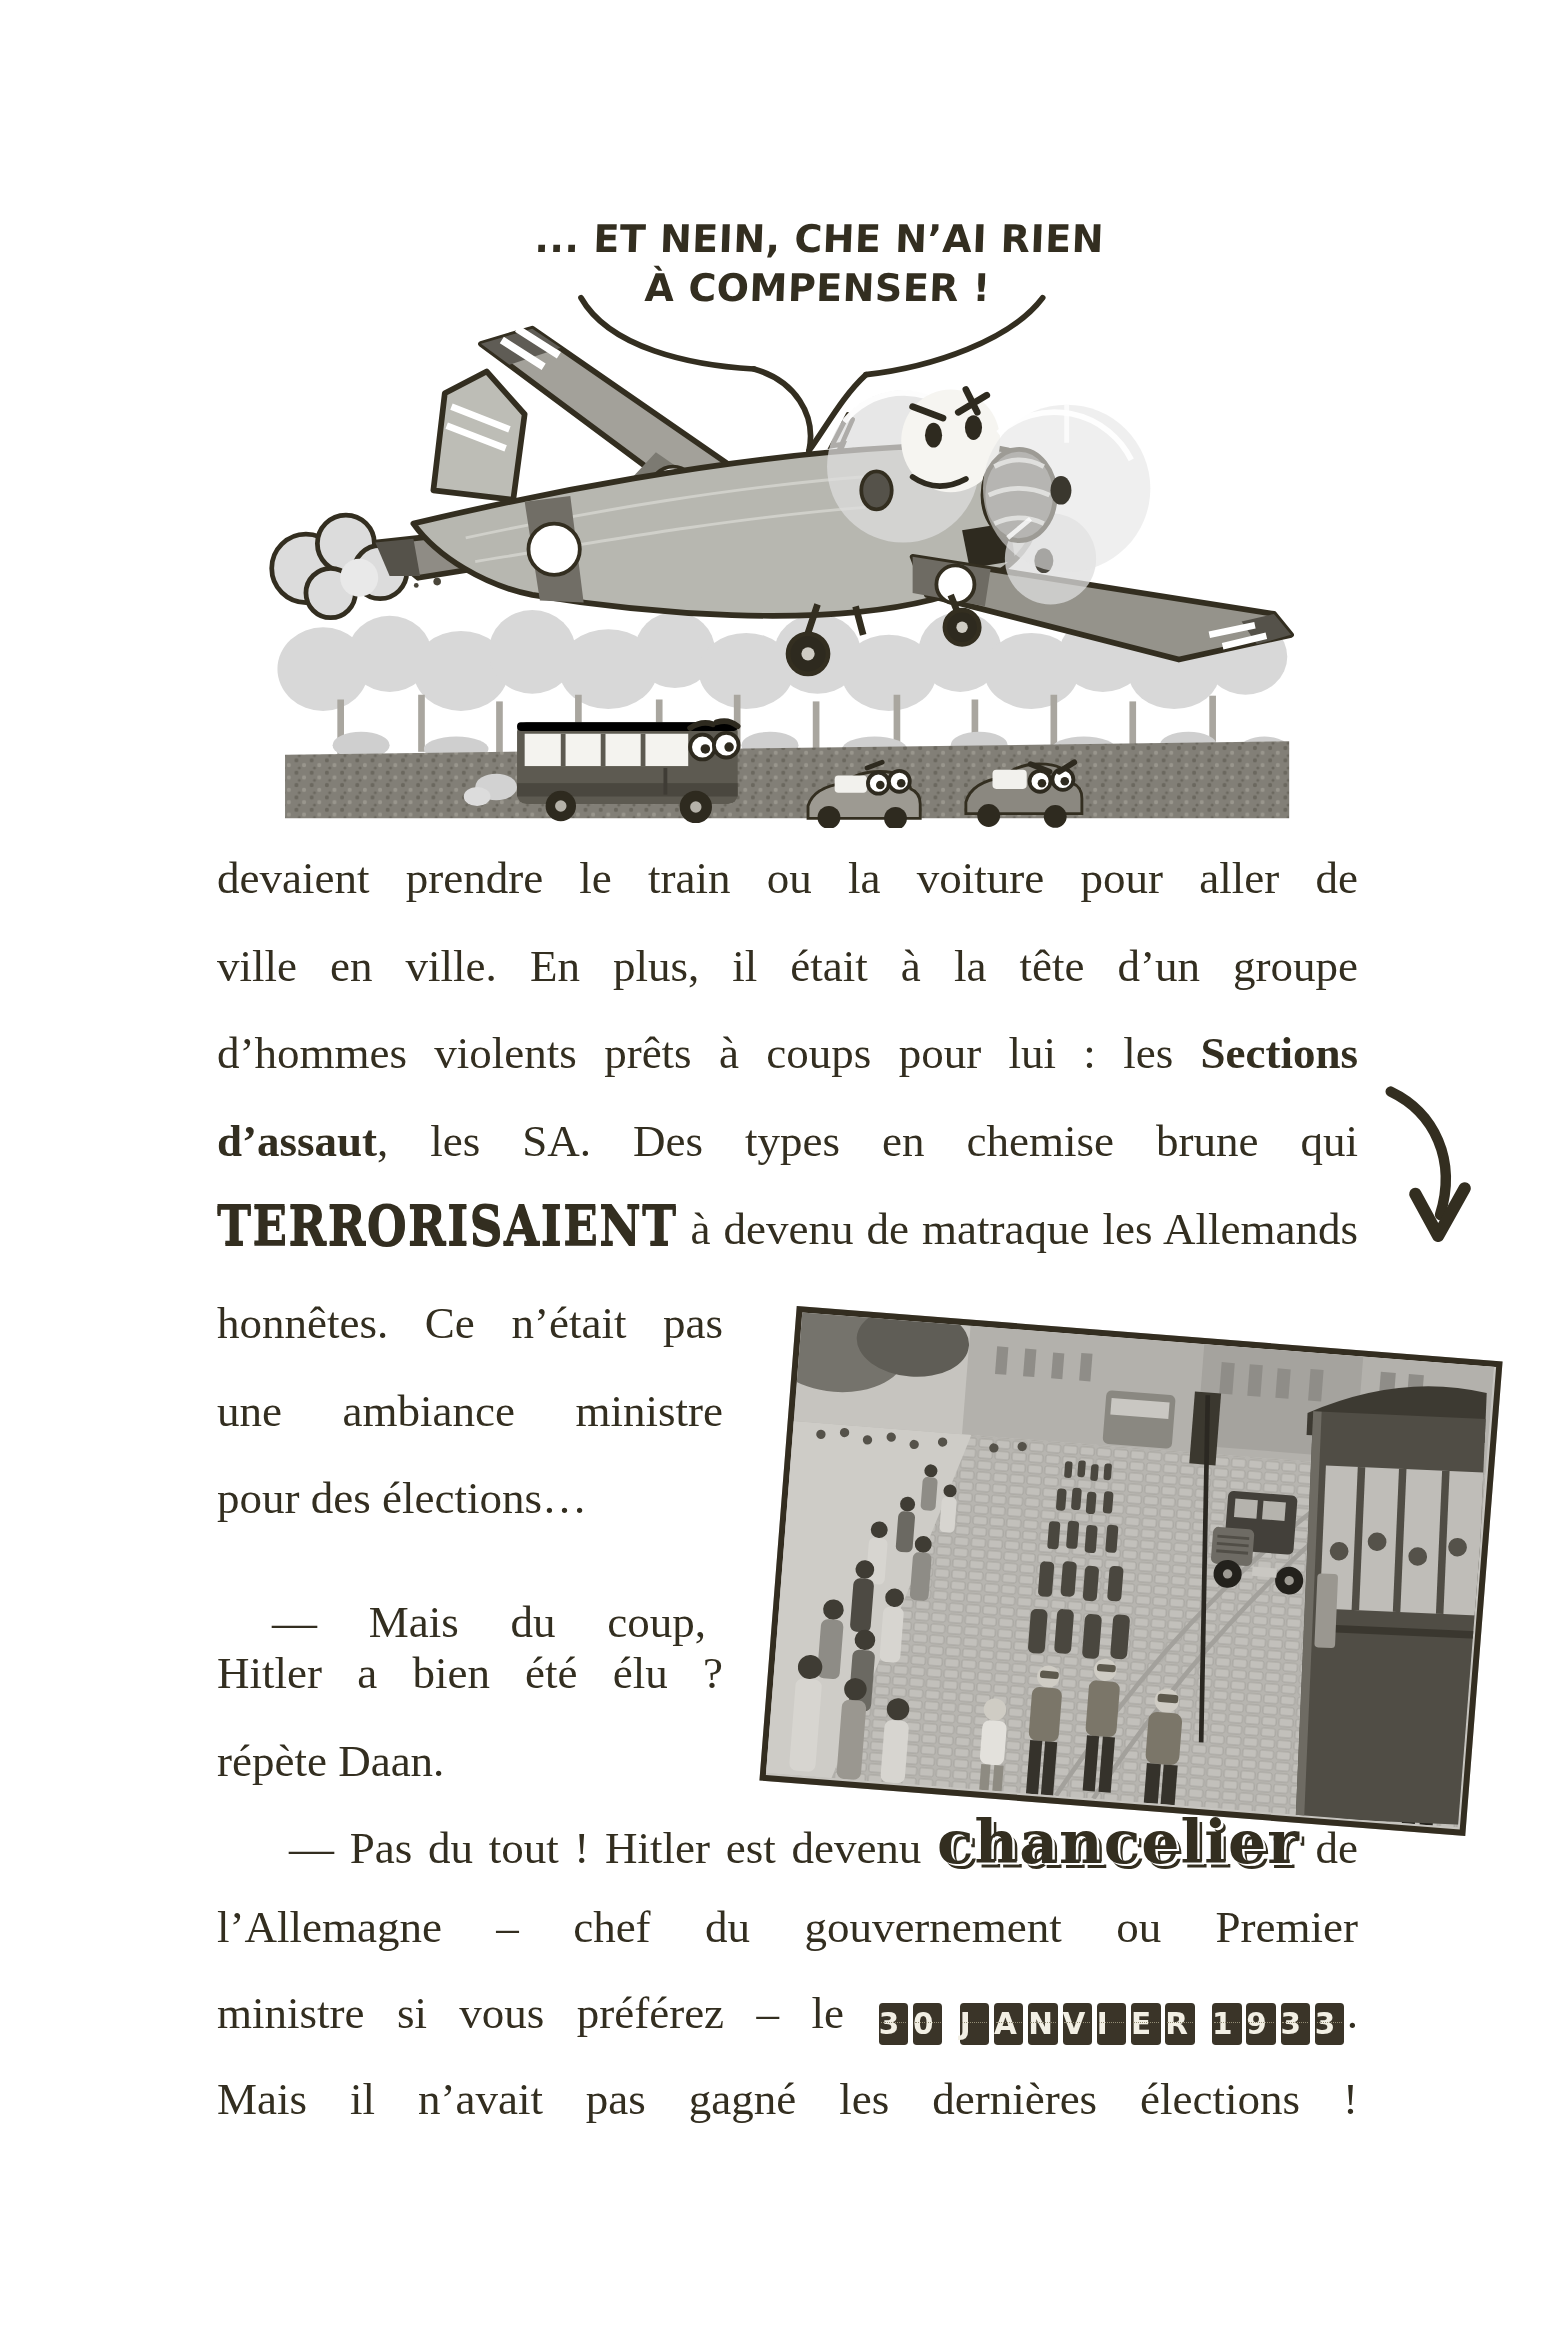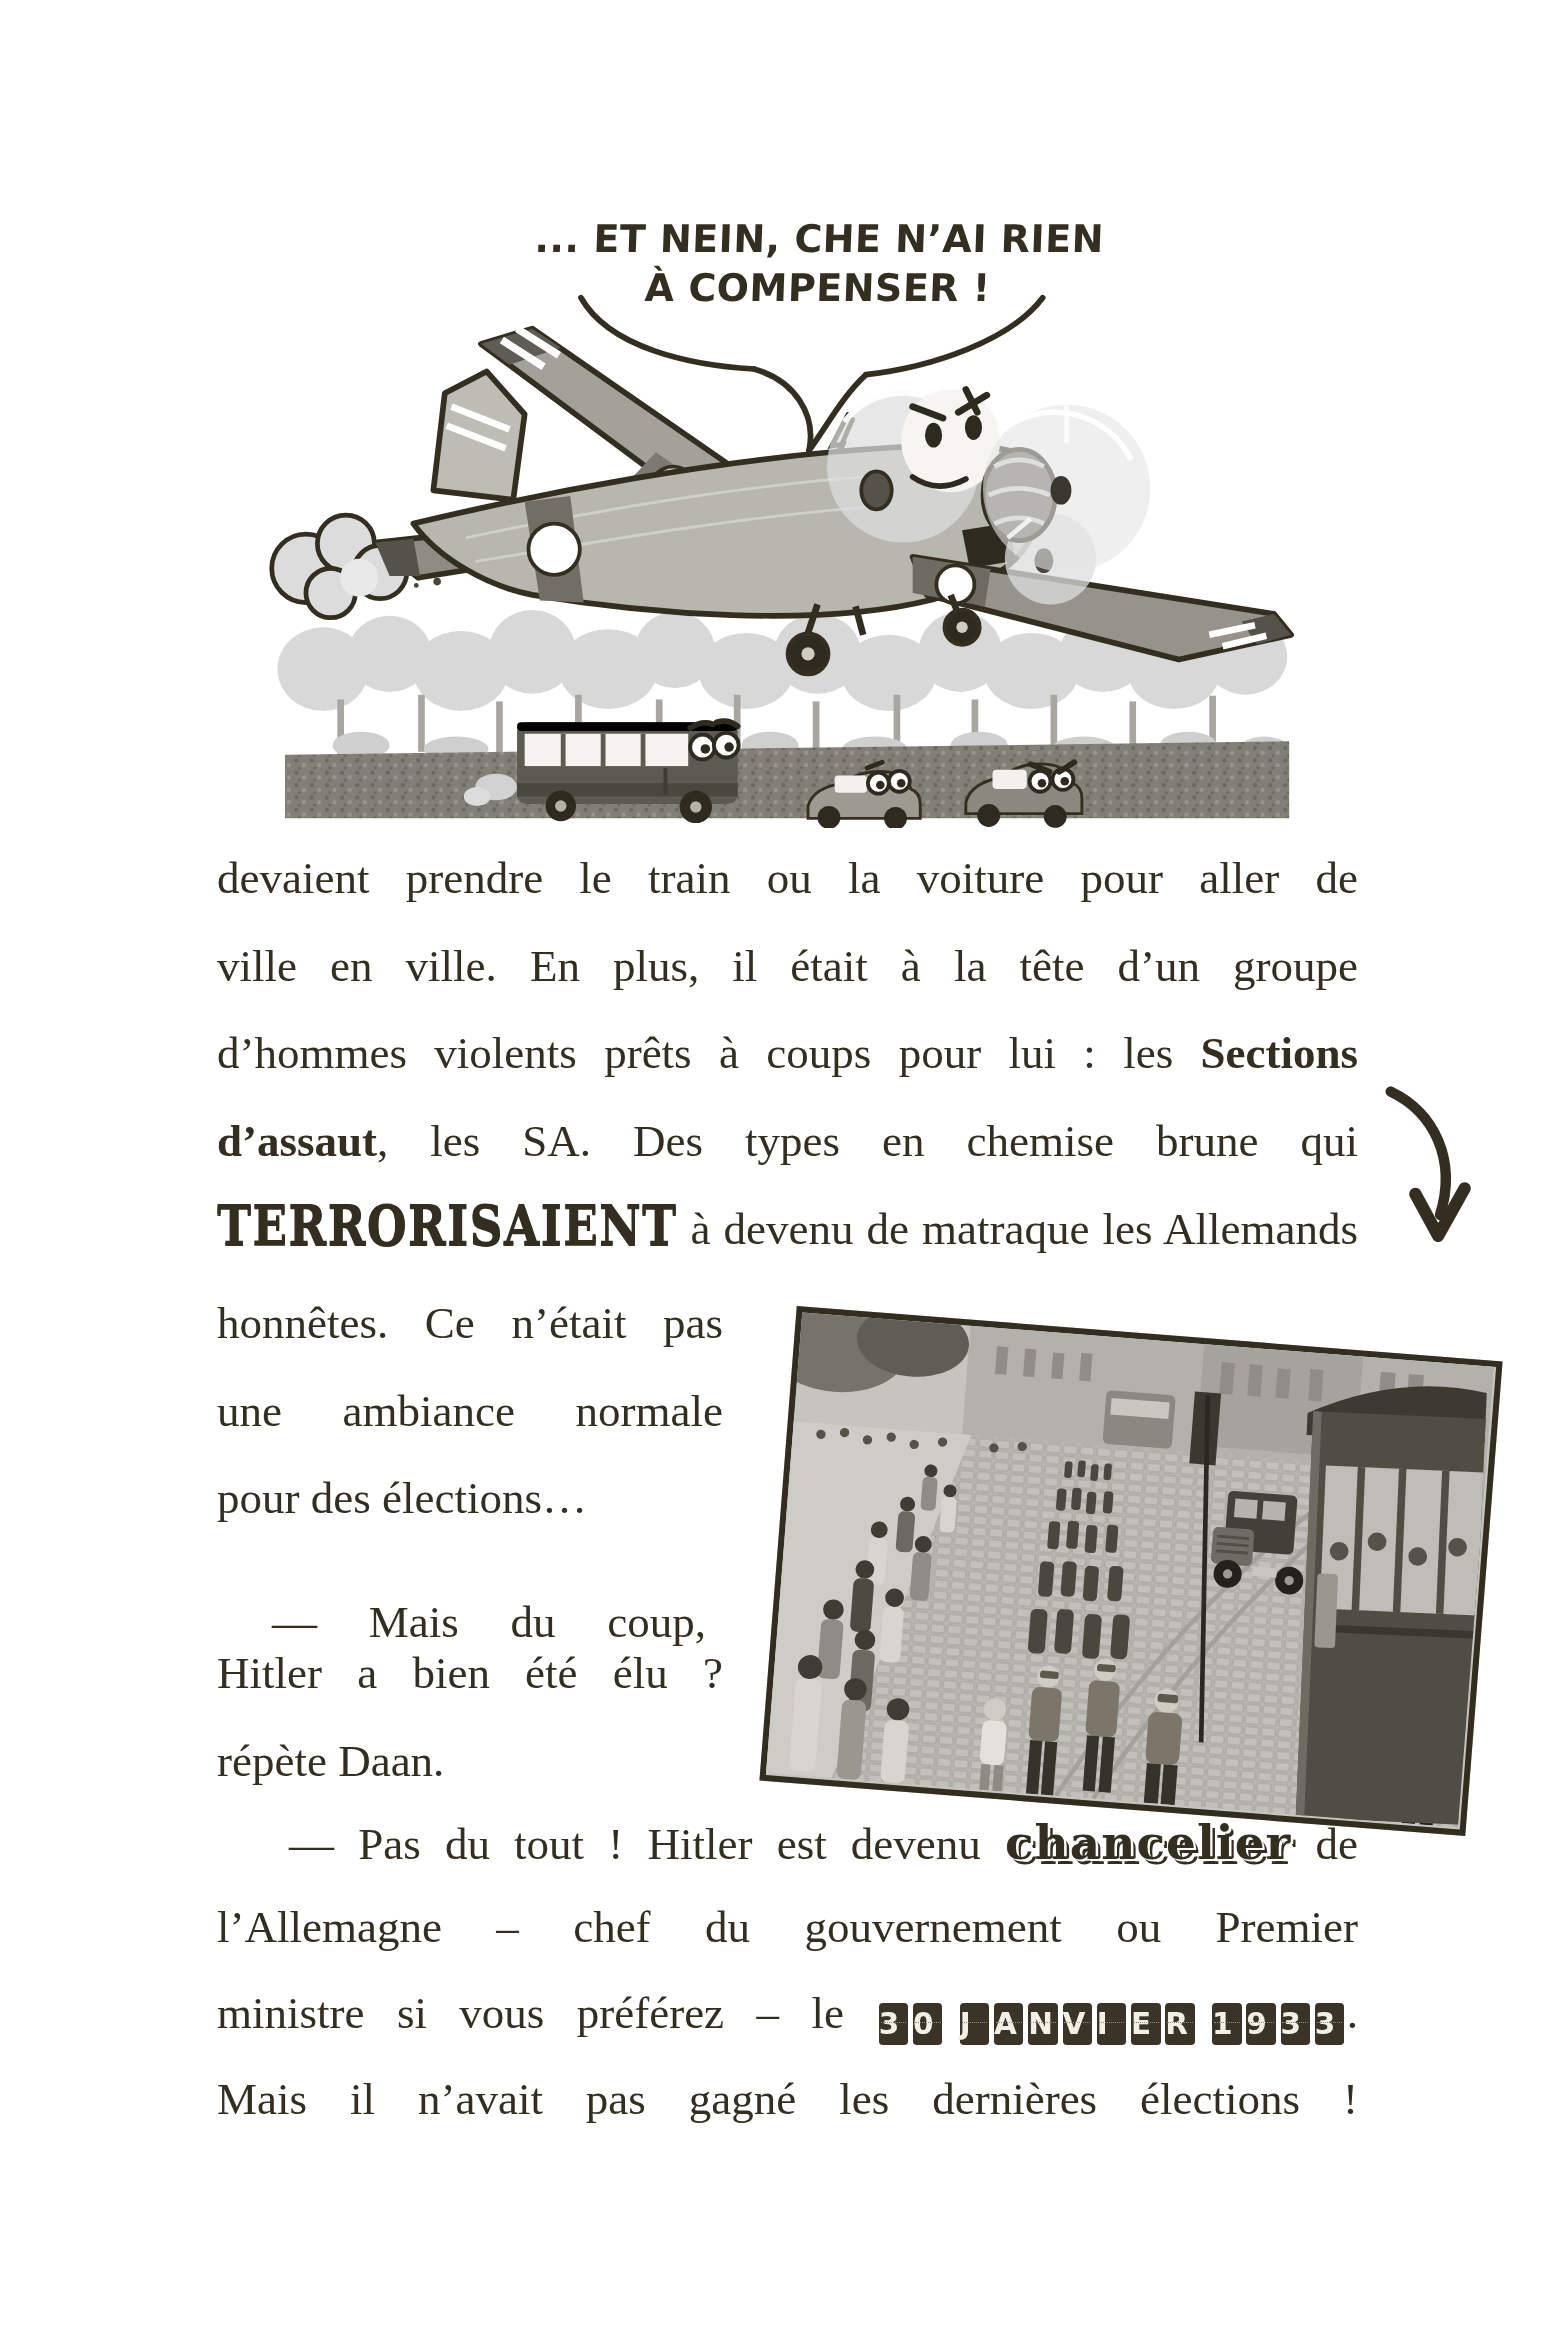--- a/index.html
+++ b/index.html
@@ -14,21 +14,21 @@
   
   .illus{position:absolute;left:247px;top:300px;}
   
   .line{position:absolute;font-size:45px;line-height:55px;white-space:normal;}
   .line.just{text-align:justify;text-align-last:justify;}
   .line.nw{white-space:nowrap;}
   .b{font-weight:bold;}
   .horror{font-family:"DejaVu Serif",serif;font-weight:700;font-size:46px;letter-spacing:1px;
     display:inline-block;transform:scaleY(1.16);transform-origin:50% 80%;
     text-shadow:0 1.9px 0 #332e20;}
-  .fancy{font-family:"DejaVu Serif",serif;font-weight:700;font-size:47px;letter-spacing:1px;
+  .fancy{font-family:"DejaVu Serif",serif;font-weight:700;font-size:60px;letter-spacing:1px;
     color:#332e20;text-shadow:2.4px 2.4px 0 #ffffff,4.8px 4.8px 0 #332e20;}
   .tile{display:inline-block;width:29.5px;height:42px;line-height:42px;margin:0 2.4px;
     background:#3a3428;color:#f2efe4;font-family:"DejaVu Sans",sans-serif;font-weight:700;
     font-size:29.5px;text-align:center;border-radius:3.8px;position:relative;vertical-align:-5.7px;}
   .tile::after{content:"";position:absolute;left:1.9px;right:1.9px;top:19px;
     border-top:1.9px dotted #938c74;}
   .tgap{display:inline-block;width:12.4px;}
   
   .photo{position:absolute;left:777px;top:1333px;width:708px;height:476px;
     border:6.7px solid #332d20;box-sizing:border-box;background:#c6c4bf;
@@ -255,21 +255,21 @@
     <path d="M 38 116 L 62 160 M 90 110 L 62 160" stroke="#332e20" stroke-width="13" fill="none" stroke-linecap="round"></path>
   </svg>
 
   <div>
       <div class="line just" style="top: 851px; left: 217px; width: 1141px;"><span>devaient prendre le train ou la voiture pour aller de</span></div>
       <div class="line just" style="top: 939px; left: 217px; width: 1141px;"><span>ville en ville. En plus, il était à la tête d’un groupe</span></div>
       <div class="line just" style="top: 1026px; left: 217px; width: 1141px;"><span>d’hommes violents prêts à coups pour lui : les </span><span class="b">Sections</span></div>
       <div class="line just" style="top: 1114px; left: 217px; width: 1141px;"><span class="b">d’assaut</span><span>, les SA. Des types en chemise brune qui</span></div>
       <div class="line just" style="top: 1201px; left: 217px; width: 1141px;"><span class="horror">TERRORISAIENT</span><span> à devenu de matraque les Allemands</span></div>
       <div class="line just" style="top: 1296px; left: 217px; width: 506px;"><span>honnêtes. Ce n’était pas</span></div>
-      <div class="line just" style="top: 1384px; left: 217px; width: 506px;"><span>une ambiance normale</span></div>
+      <div class="line just" style="top: 1384px; left: 217px; width: 506px;"><span>une ambiance ministre</span></div>
       <div class="line nw" style="top: 1471px; left: 217px; width: 506px;"><span>pour des élections…</span></div>
       <div class="line just" style="top: 1559px; left: 200px; width: 506px; text-indent: 72px; margin-top: 36px;"><span>— Mais du coup,</span></div>
       <div class="line just" style="top: 1646px; left: 217px; width: 506px;"><span>Hitler a bien été élu ?</span></div>
       <div class="line nw" style="top: 1734px; left: 217px; width: 506px;"><span>répète Daan.</span></div>
       <div class="line just" style="top: 1815px; left: 217px; width: 1141px; text-indent: 72px;"><span>— Pas du tout ! Hitler est devenu </span><span class="fancy">chancelier</span><span> de</span></div>
       <div class="line just" style="top: 1900px; left: 217px; width: 1141px;"><span>l’Allemagne – chef du gouvernement ou Premier</span></div>
       <div class="line just" style="top: 1986px; left: 217px; width: 1141px;"><span>ministre si vous préférez – le </span><span class="tile">3</span><span class="tile">0</span><span class="tgap"></span><span class="tile">J</span><span class="tile">A</span><span class="tile">N</span><span class="tile">V</span><span class="tile">I</span><span class="tile">E</span><span class="tile">R</span><span class="tgap"></span><span class="tile">1</span><span class="tile">9</span><span class="tile">3</span><span class="tile">3</span><span>.</span></div>
       <div class="line just" style="top: 2072px; left: 217px; width: 1141px;"><span>Mais il n’avait pas gagné les dernières élections !</span></div>
     </div>
 

